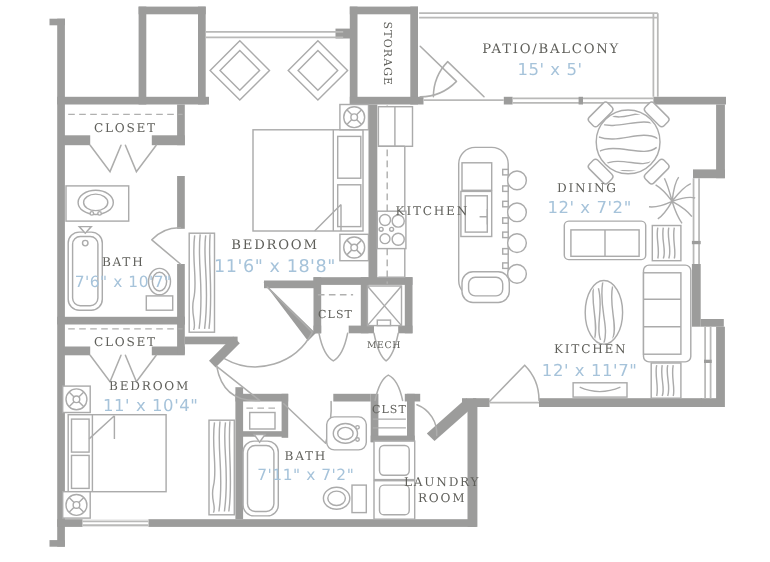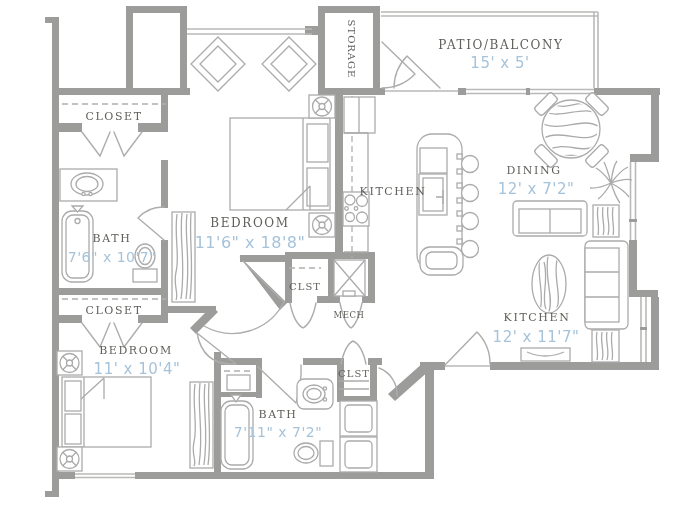--- a/index.html
+++ b/index.html
@@ -396,17 +396,21 @@
 <div class="room-label" style="left:114px;top:311px;">CLOSET</div>
 
 <div class="room-label" style="left:136px;top:351px;">BEDROOM</div>
 <div class="dim-label mid" style="left:137px;top:369px;">11' x 10'4"</div>
 
 <div class="room-label small" style="left:354px;top:374px;">CLST</div>
 
 <div class="room-label" style="left:278px;top:415px;">BATH</div>
 <div class="dim-label" style="left:278px;top:432px;">7'11" x 7'2"</div>
 
+<div class="room-label" style="left:402px;top:446px;">
+  <span>LAUNDRY</span><br>
+  <span>ROOM</span>
+</div>
 
 <div class="room-label" style="left:537px;top:318px;">KITCHEN</div>
 <div class="dim-label mid" style="left:536px;top:337px;">12' x 11'7"</div>
 
 </div>
 
 </body></html>

